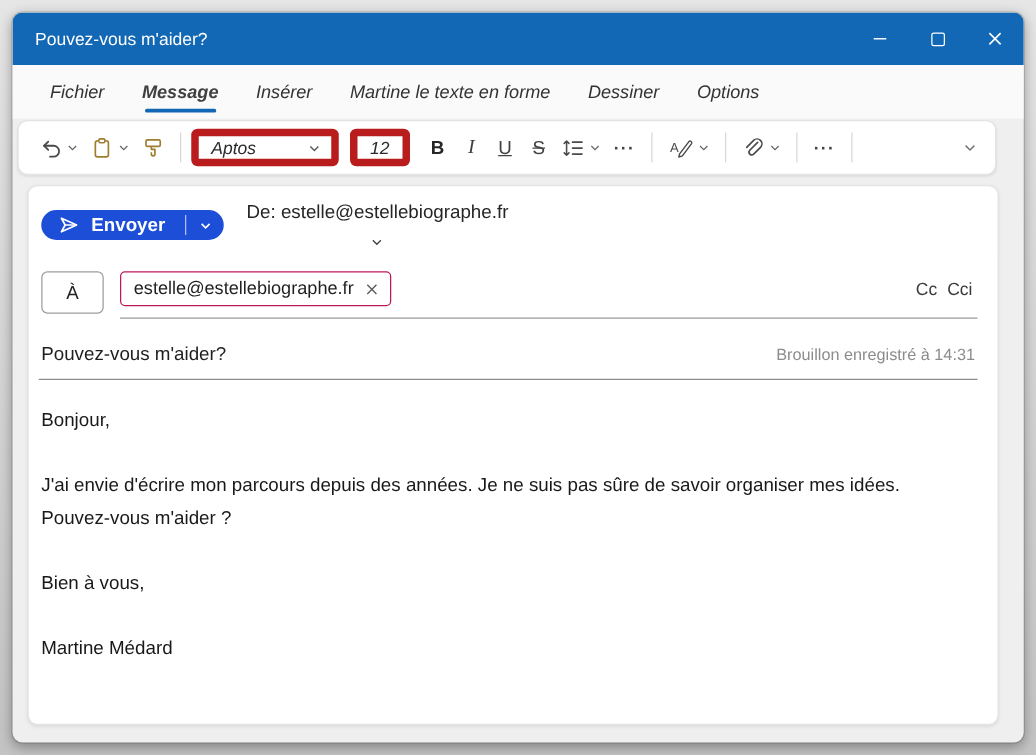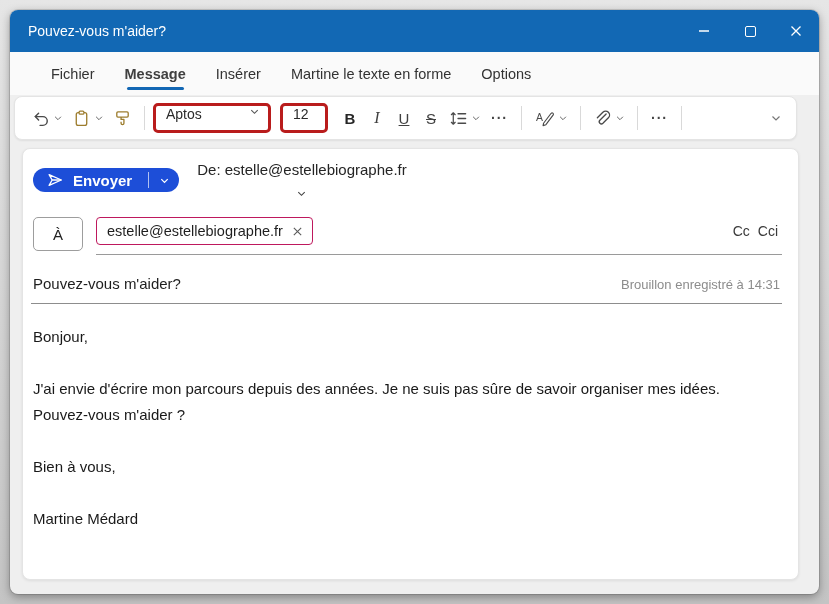--- a/index.html
+++ b/index.html
@@ -41,23 +41,24 @@
     color: #fff;
     cursor: default;
   }
   .max-box { width: 11px; height: 11px; border: 1.3px solid #fff; border-radius: 2px; }
   
   .tabrow {
     height: 43px;
     background: #fafafa;
     display: flex;
     align-items: stretch;
-    padding-left: 41px;
+    padding-left: 30px;
     gap: 30px;
     flex: 0 0 auto;
+    font-style: italic;
   }
   .tab {
     display: flex; flex-direction: column; justify-content: center;
     font-size: 14.5px;
     color: #333;
     position: relative;
   }
   .tab.active { font-weight: 700; color: #404040; }
   .tab.active::after {
     content: "";
@@ -96,28 +97,29 @@
     color: #404040;
     border-radius: 4px;
   }
   .tb-letter.bold { font-weight: 800; color: #262626; }
   .tb-letter.italic { font-family: "Liberation Serif", serif; font-style: italic; font-size: 16px; }
   .tb-letter.underline { text-decoration: underline; }
   .tb-letter.strike { text-decoration: line-through; }
   .tb-divider { width: 1px; height: 24px; background: #d9d9d9; margin: 0 7px; }
   .tb-select {
     height: 30px;
-    border: 3px solid #b91c1c;
+    border: 6px solid #b91c1c;
     border-radius: 5px;
-    display: flex; align-items: flex-start;
+    display: flex; align-items: center;
     padding: 0 8px 0 10px;
     font-size: 14px;
     color: #2a2a2a;
     gap: 8px;
     background: #fff;
+    font-style: italic;
   }
   .tb-select.font { width: 118px; margin-right: 8px; }
   .tb-select.size { width: 48px; margin-right: 8px; }
   .tb-select .grow { flex: 1; }
   .ellipsis { font-size: 14px; letter-spacing: 1px; color: #444; font-weight: 700; padding: 0 5px; }
   .tb-spacer { flex: 1; }
   
   .main-card {
     flex: 1;
     margin: 8px 20px 14px 12px;
@@ -227,20 +229,21 @@
           <path d="M1.5 1.5 L10.5 10.5 M10.5 1.5 L1.5 10.5" stroke="#fff" stroke-width="1.3"></path>
         </svg>
     </div>
   </div>
 
   <div class="tabrow">
     <div class="tab">Fichier</div>
     <div class="tab active">Message</div>
     <div class="tab">Insérer</div>
     <div class="tab">Martine le texte en forme</div>
+    <div class="tab">Dessiner</div>
     <div class="tab">Options</div>
   </div>
 
   <div class="toolbar-card">
 
     <div class="tb-btn">
       <svg width="19" height="19" viewBox="0 0 20 20">
         <path d="M4.5 8 h8 a4.6 4.6 0 0 1 0 9.2 H9.5" fill="none" stroke="#4a4a4a" stroke-width="1.5" stroke-linecap="round"></path>
         <path d="M8 4.5 L4.5 8 L8 11.5" fill="none" stroke="#4a4a4a" stroke-width="1.5" stroke-linecap="round" stroke-linejoin="round"></path>
       </svg>

